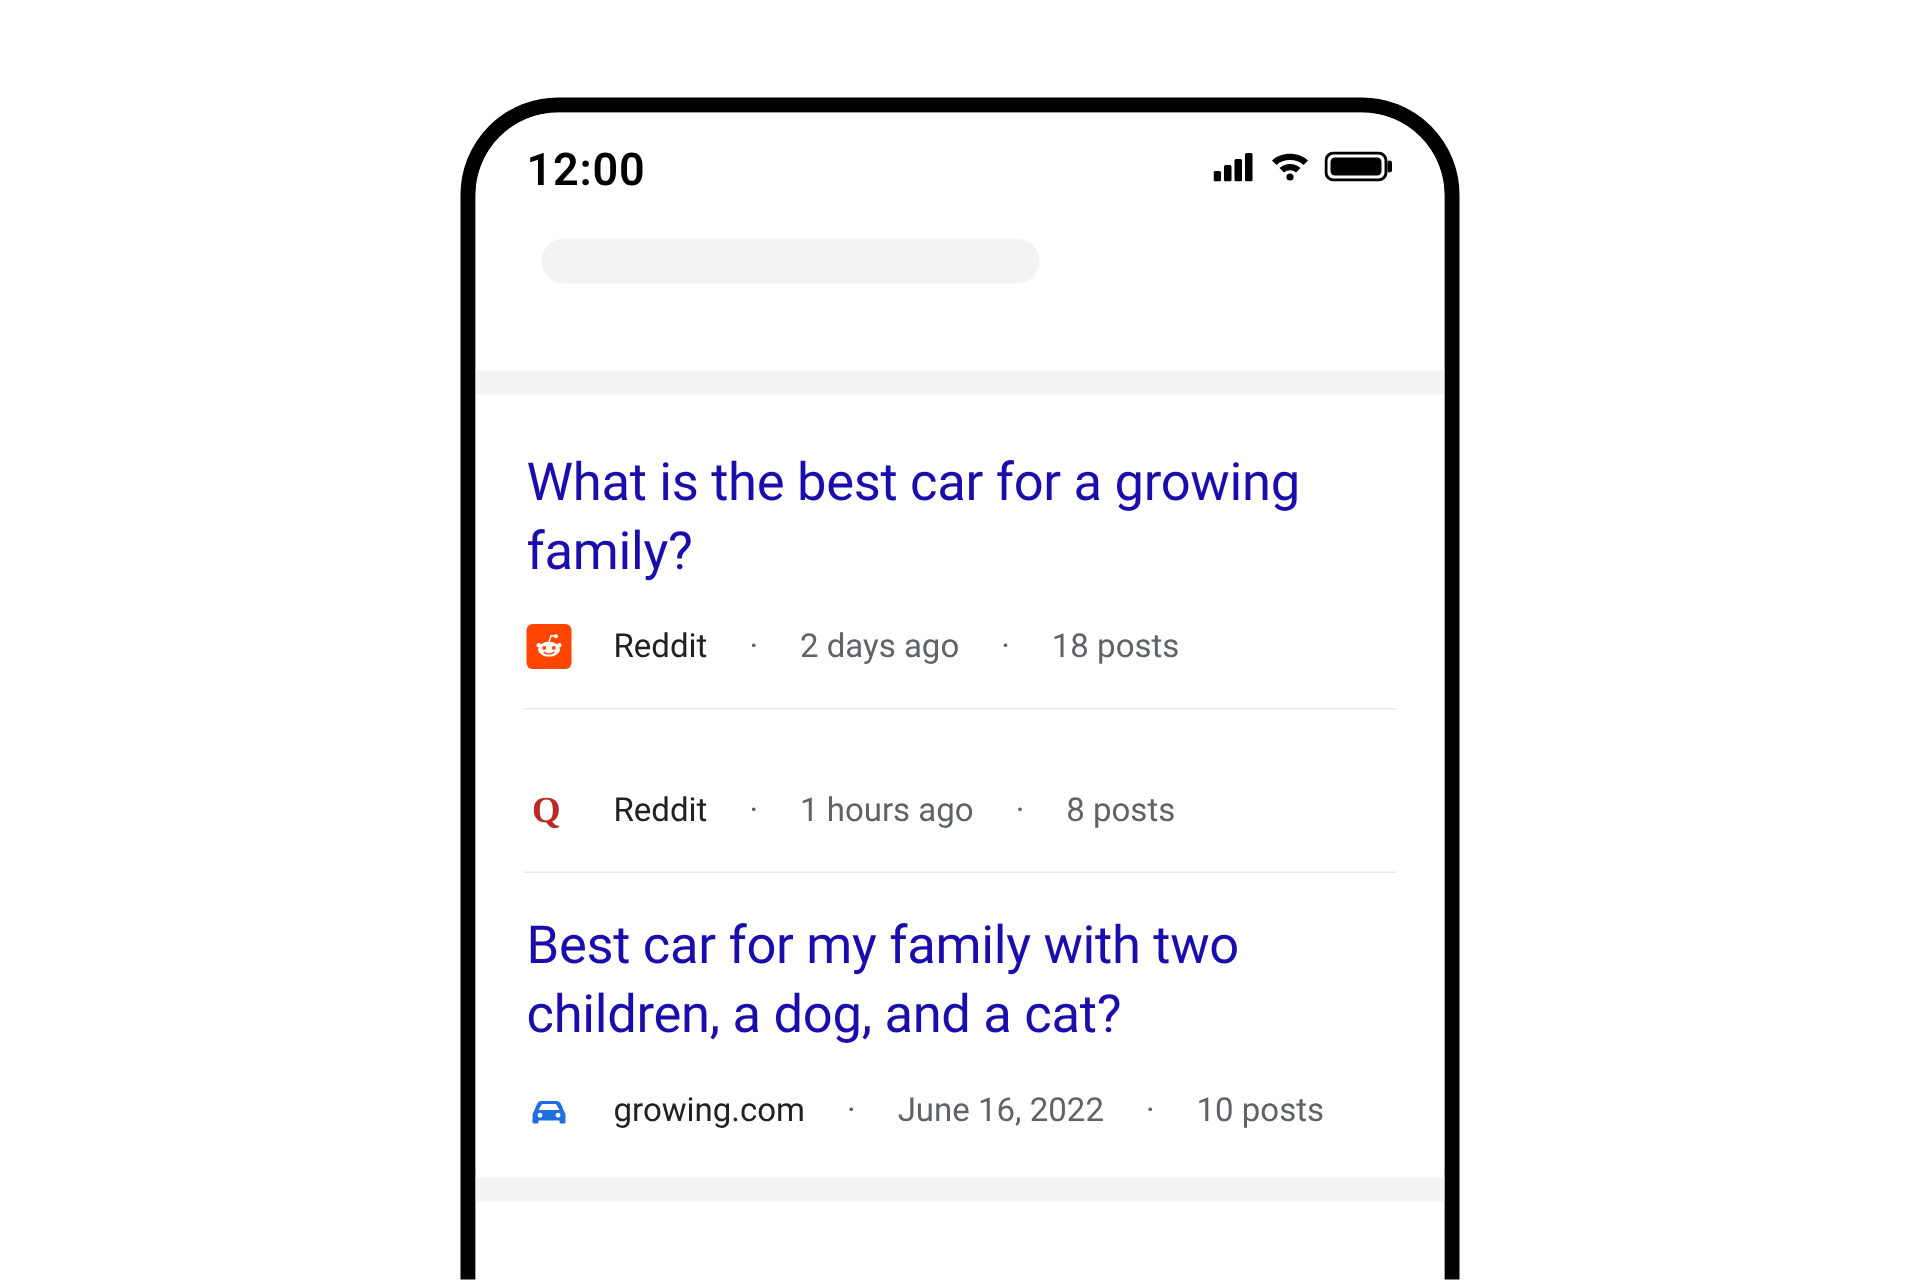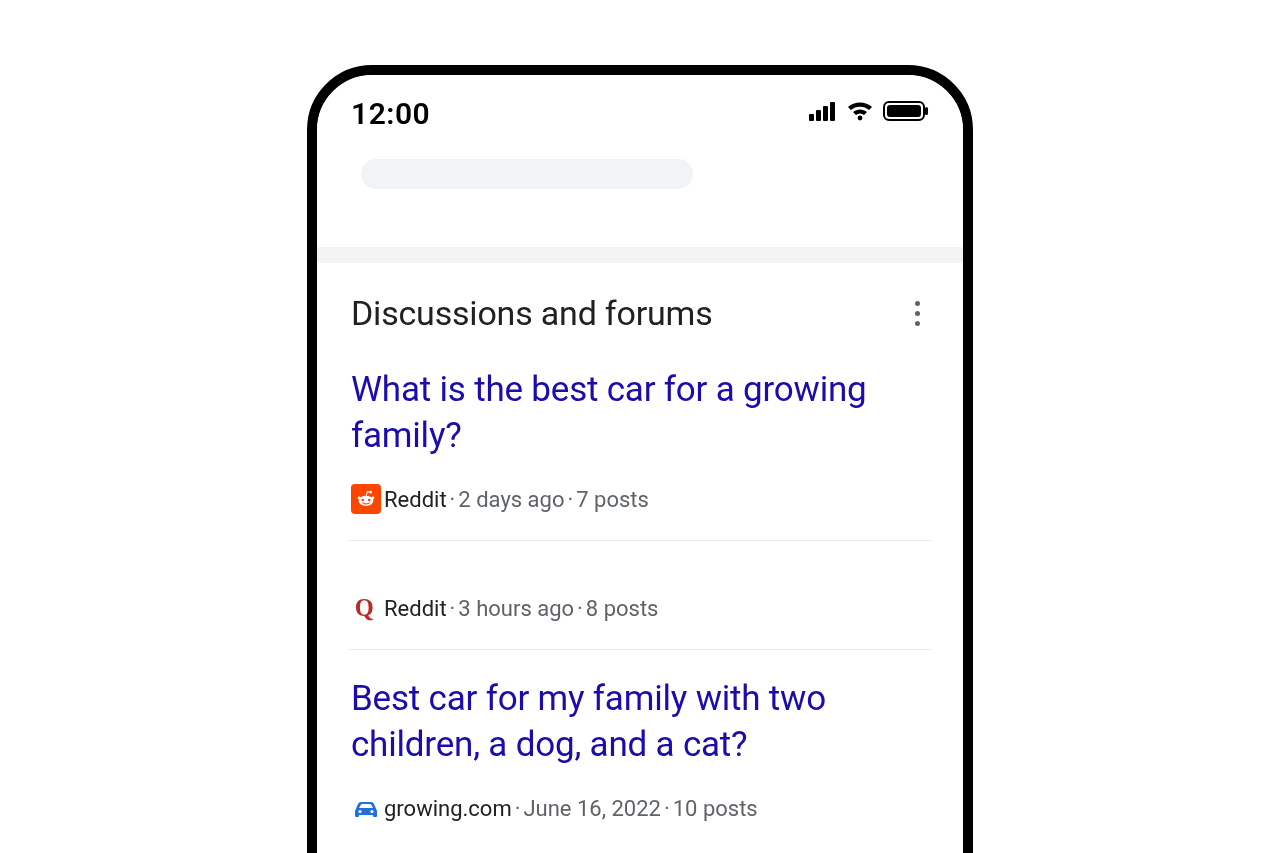--- a/index.html
+++ b/index.html
@@ -44,21 +44,21 @@
   }
   .more-dots { width: 24px; display: flex; flex-direction: column; align-items: center; gap: 5px; cursor: pointer; padding: 4px; }
   .more-dots span { width: 5px; height: 5px; border-radius: 50%; background: #5f6368; display: block; }
   .result { padding: 6px 2px 26px 2px; }
   .result + .result { border-top: 1px solid #e8eaed; padding-top: 26px; }
   .result-title {
     font-size: 35px; line-height: 1.3; color: #1a0dab; font-weight: 400;
     letter-spacing: -0.2px; margin-bottom: 18px; cursor: pointer;
   }
   .result-meta {
-    display: flex; align-items: center; gap: 3px;
+    display: flex; align-items: center; gap: 28px;
     font-size: 22px; color: #5f6368; margin-top: 26px;
   }
   .src-icon { width: 30px; height: 30px; display: inline-flex; align-items: center; justify-content: center; border-radius: 4px; flex: 0 0 30px; }
   .src-name { color: #202124; font-size: 22px; }
   .bullet { color: #5f6368; }
 </style>
 </head>
 <body>
 
 <div class="stage">
@@ -93,62 +93,54 @@
         </div>
       </div>
 
       <div class="search-area">
         <div class="search-skel"></div>
       </div>
 
       <div class="divider-band"></div>
 
       <div class="section">
-        <div class="section-head">
-          <div class="section-title">Discussions and forums</div>
-          <div class="more-dots">
-            <span></span>
-              <span></span>
-              <span></span>
-          </div>
-        </div>
 
         <div class="result">
           <div class="result-title">What is the best car for a growing family?</div>
           <div class="result-meta">
             <span class="src-icon" style="background:#ff4500;">
               <svg width="22" height="22" viewBox="0 0 24 24">
                   <ellipse cx="12" cy="14" rx="8" ry="5.5" fill="#fff"></ellipse>
                   <circle cx="8.5" cy="13" r="1.4" fill="#ff4500"></circle>
                   <circle cx="15.5" cy="13" r="1.4" fill="#ff4500"></circle>
                   <path d="M8.5 16.2c2 1.4 5 1.4 7 0" stroke="#ff4500" stroke-width="1.1" fill="none" stroke-linecap="round"></path>
                   <circle cx="4.5" cy="11" r="1.6" fill="#fff"></circle>
                   <circle cx="19.5" cy="11" r="1.6" fill="#fff"></circle>
                   <circle cx="17" cy="4.5" r="1.5" fill="#fff"></circle>
                   <path d="M12 8.5 L13.5 4 L17 4.5" stroke="#fff" stroke-width="1.1" fill="none"></path>
                 </svg>
             </span>
             <span class="src-name">Reddit</span>
             <span class="bullet">·</span>
             <span>2 days ago</span>
             <span class="bullet">·</span>
-            <span>7 posts</span>
+            <span>18 posts</span>
           </div>
         </div>
 
         <div class="result">
           <div class="result-meta">
             <span class="src-icon">
               <svg width="28" height="28" viewBox="0 0 32 32">
                   <text x="3" y="25" font-family="Georgia, 'Times New Roman', serif" font-size="28" font-weight="700" fill="#b92b27">Q</text>
                 </svg>
             </span>
             <span class="src-name">Reddit</span>
             <span class="bullet">·</span>
-            <span>3 hours ago</span>
+            <span>1 hours ago</span>
             <span class="bullet">·</span>
             <span>8 posts</span>
           </div>
         </div>
 
         <div class="result">
           <div class="result-title">Best car for my family with two children, a dog, and a cat?</div>
           <div class="result-meta">
             <span class="src-icon">
               <svg width="30" height="22" viewBox="0 0 30 22">

